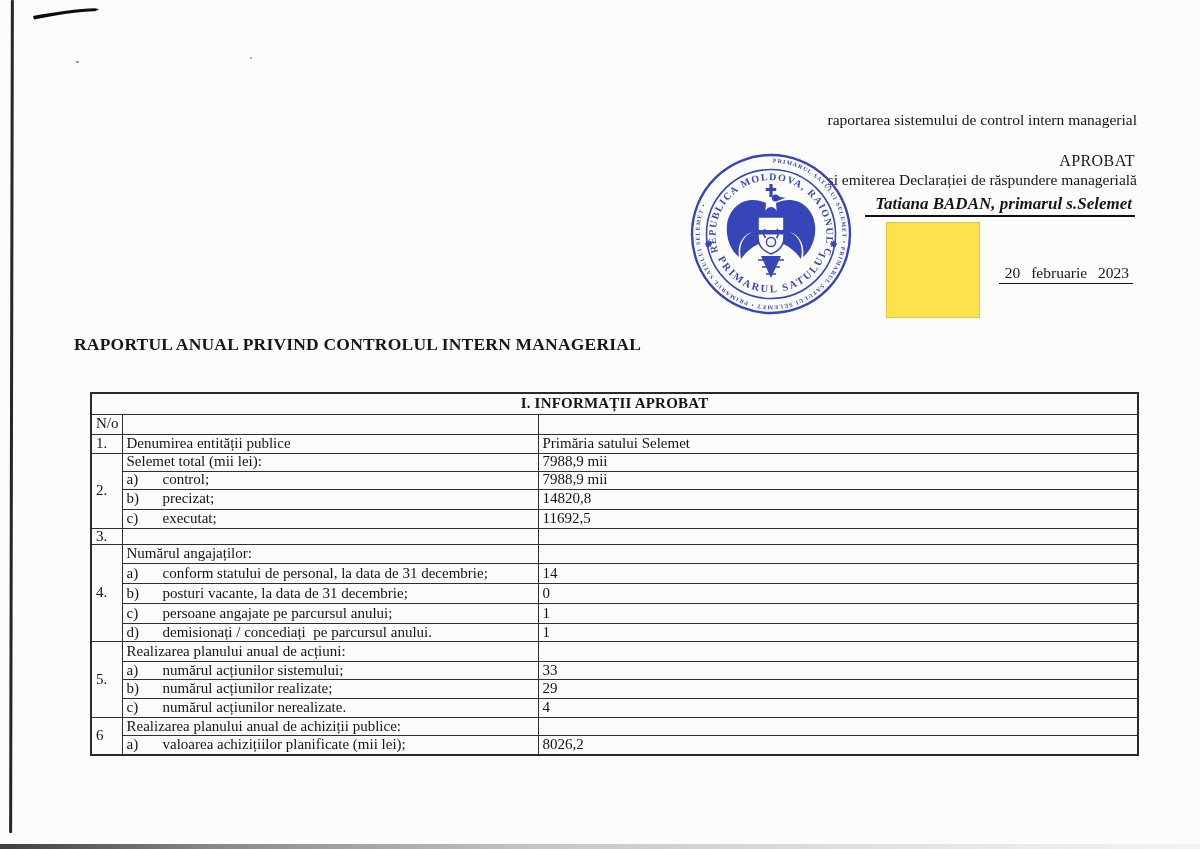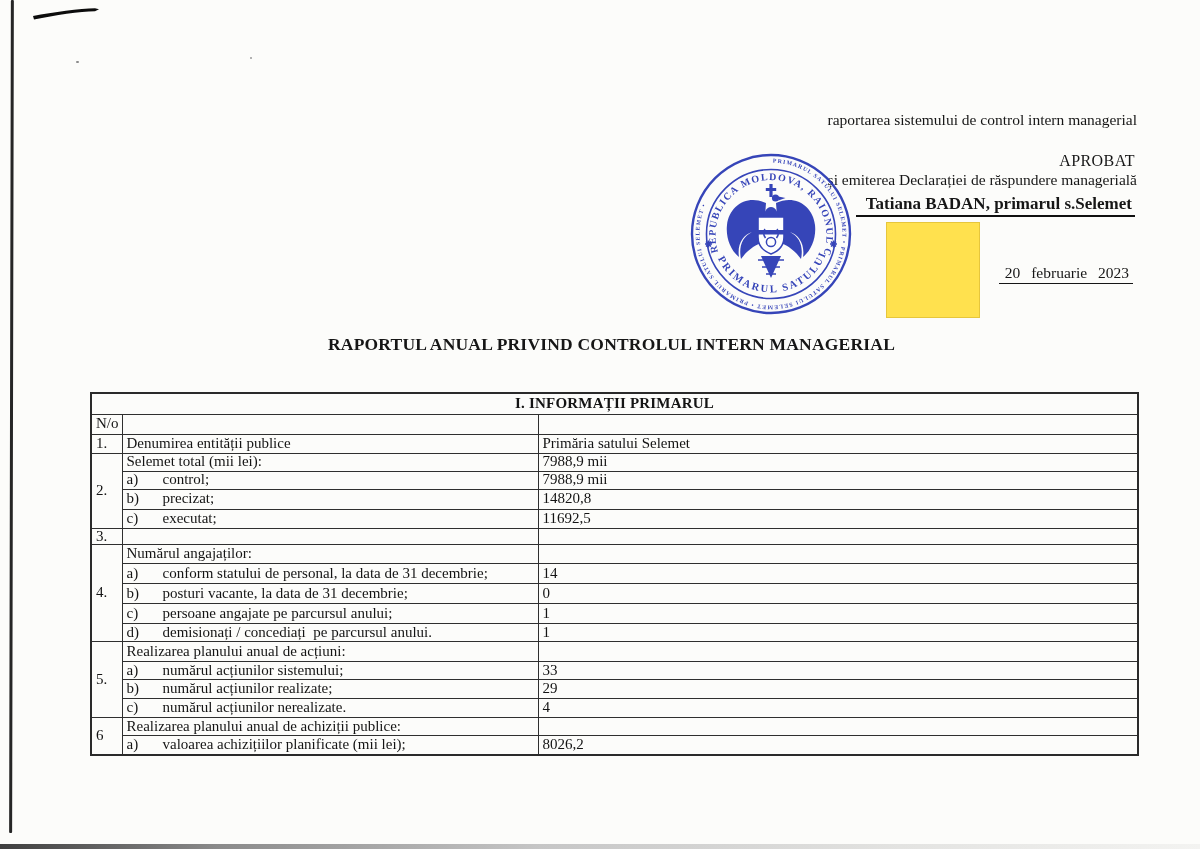--- a/index.html
+++ b/index.html
@@ -15,29 +15,29 @@
   
   .edge-line{left:10px;top:0;width:2.5px;height:833px;background:#262626;transform:rotate(.12deg);border-radius:1px;}
   .bottom-strip{left:0;bottom:0;width:100%;height:5px;
     background:linear-gradient(to right,#3f3f3f,#8a8a8a 18%,#c6c6c6 45%,#e3e3e1 75%,#f3f3f1);}
   .speck1{left:76px;top:61px;width:3px;height:2px;background:#8c8c8c;border-radius:1px;}
   .speck2{left:250px;top:57px;width:2px;height:2px;background:#9a9a9a;border-radius:1px;}
 
   
   .annex{right:63px;top:70px;text-align:right;font-size:15.5px;line-height:20px;white-space:pre;}
   .aprobat{right:65px;top:152px;font-size:16px;font-weight:normal;letter-spacing:.4px;}
-  .approver{right:65px;top:194px;font-size:17px;font-weight:bold;}
+  .approver{right:65px;top:194px;font-size:17px;font-weight:bold;font-style:italic;}
   .approver .ul{display:inline-block;border-bottom:2px solid #101010;padding:0 3px 1px 10px;}
   .datebox{right:67px;top:264px;font-size:15.5px;margin-left:26px;}
   .datebox .ul{display:inline-block;border-bottom:1.6px solid #161616;padding:0 4px 1px 6px;word-spacing:7px;}
 
   .yellow-note{left:886px;top:222px;width:92px;height:94px;background:#FFE14E;border:1px solid #e6c63c;}
 
   
-  .title-wrap{left:88px;top:334px;width:1047px;text-align:center;}
+  .title-wrap{left:74px;top:334px;width:1047px;}
   .doc-title{font-size:17.5px;font-weight:bold;letter-spacing:.2px;}
   .doc-subtitle{font-size:16px;margin-top:3px;}
 
   
   table.main{position:absolute;left:90px;top:392px;width:1047px;border-collapse:collapse;table-layout:fixed;
     font-size:15px;color:#141414;border:2px solid #2a2a2a;}
   table.main td{border:1.5px solid #2f2f2f;padding:0 4px;vertical-align:middle;line-height:1.05;
     overflow:hidden;white-space:pre;}
   td.sect{font-weight:bold;text-align:center;letter-spacing:.2px;}
   td.hb{border-bottom-style:hidden;}
@@ -122,21 +122,21 @@
 
 <table class="main">
   <colgroup>
       <col style="width:31px">
       <col style="width:416px">
       <col style="width:600px">
     </colgroup>
 
   <tbody>
       <tr style="height:21px">
-    <td class="sect" colspan="3">I. INFORMAȚII PRIMARUL</td>
+    <td class="sect" colspan="3">I. INFORMAȚII APROBAT</td>
   </tr>
 
   <tr style="height:20px">
     <td>N/o</td>
     <td></td>
     <td></td>
   </tr>
 
   <tr style="height:19px">
     <td>1.</td>

